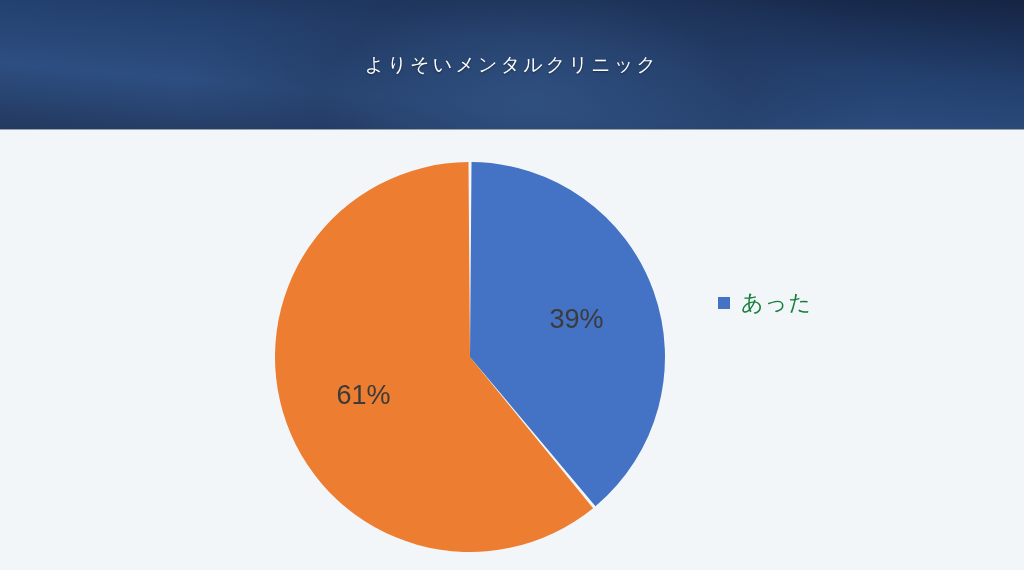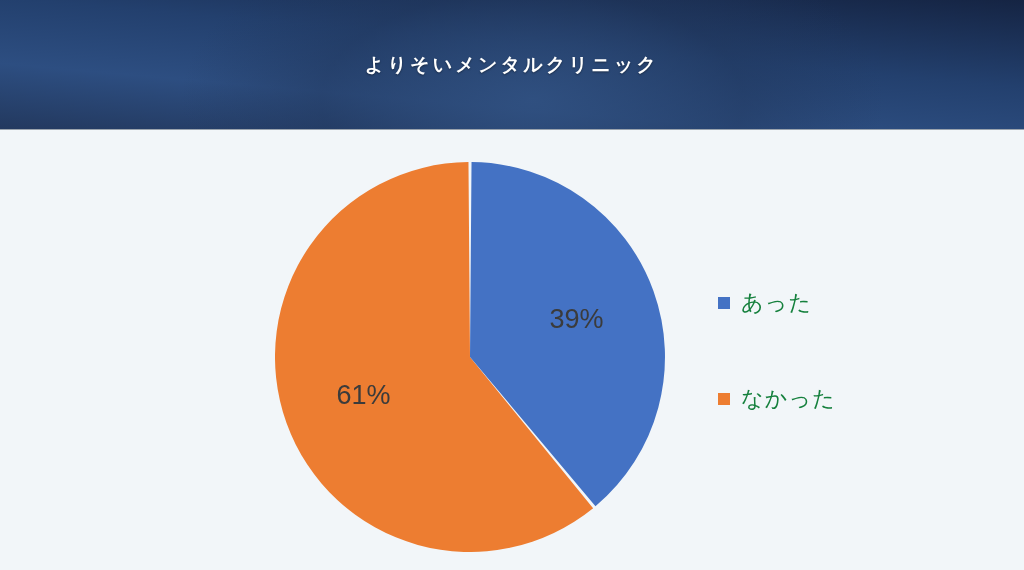--- a/index.html
+++ b/index.html
@@ -77,21 +77,21 @@
   #q-text {
     font-size: 26px;
     font-weight: 400;
     letter-spacing: 0.8px;
   }
 
   #clinic-name {
     color: #ffffff;
     font-size: 19px;
     letter-spacing: 3.2px;
-    font-weight: 700;
+    font-weight: 400;
     text-shadow: 0 1px 2px rgba(0,0,0,0.4);
     white-space: nowrap;
   }
 
   
   #chart-area {
     position: absolute;
     left: 0;
     top: 131px;
     width: 821px;
@@ -178,22 +178,18 @@
       </svg>
     </div>
 
     <div id="legend">
 
       <div class="legend-item" id="legend-item-1">
         <span class="legend-swatch" id="legend-swatch-1" style="background: rgb(68, 114, 196);"></span>
         <span class="legend-label">あった</span>
       </div>
 
-      <div class="legend-item" id="legend-item-2">
-        <span class="legend-swatch" id="legend-swatch-2" style="background: rgb(237, 125, 49);"></span>
-        <span class="legend-label">なかった</span>
-      </div>
 
     </div>
 
   </div>
 
 </div>
 
 </body></html>

